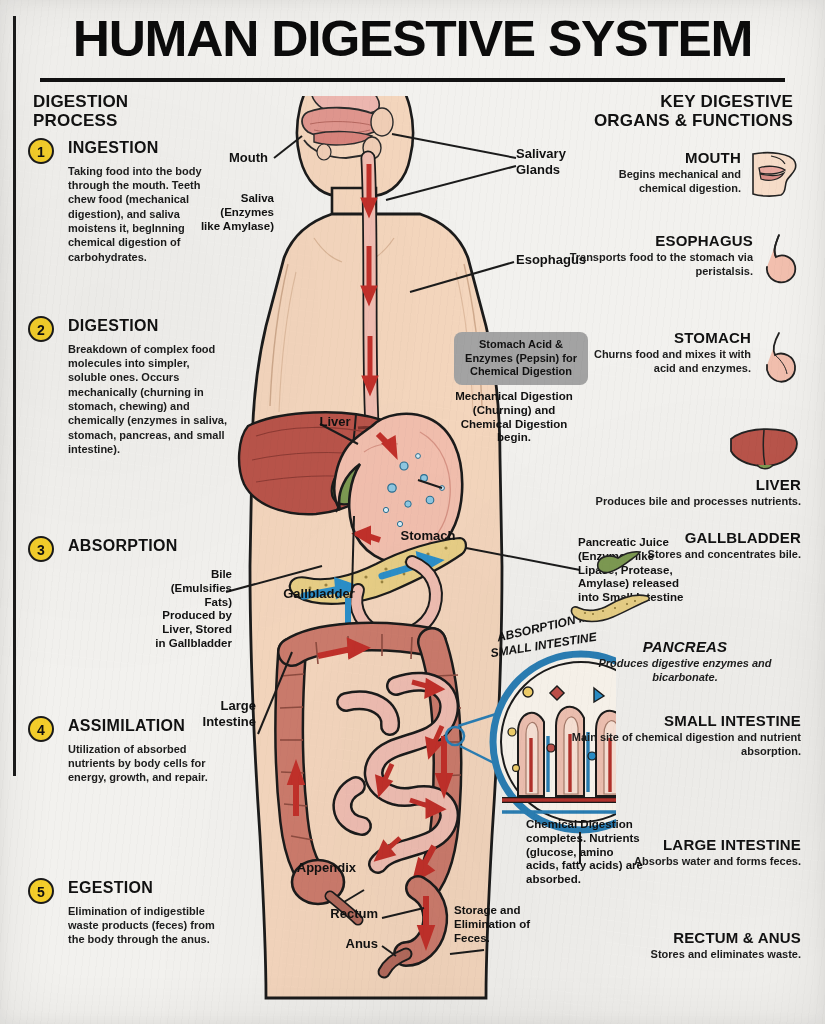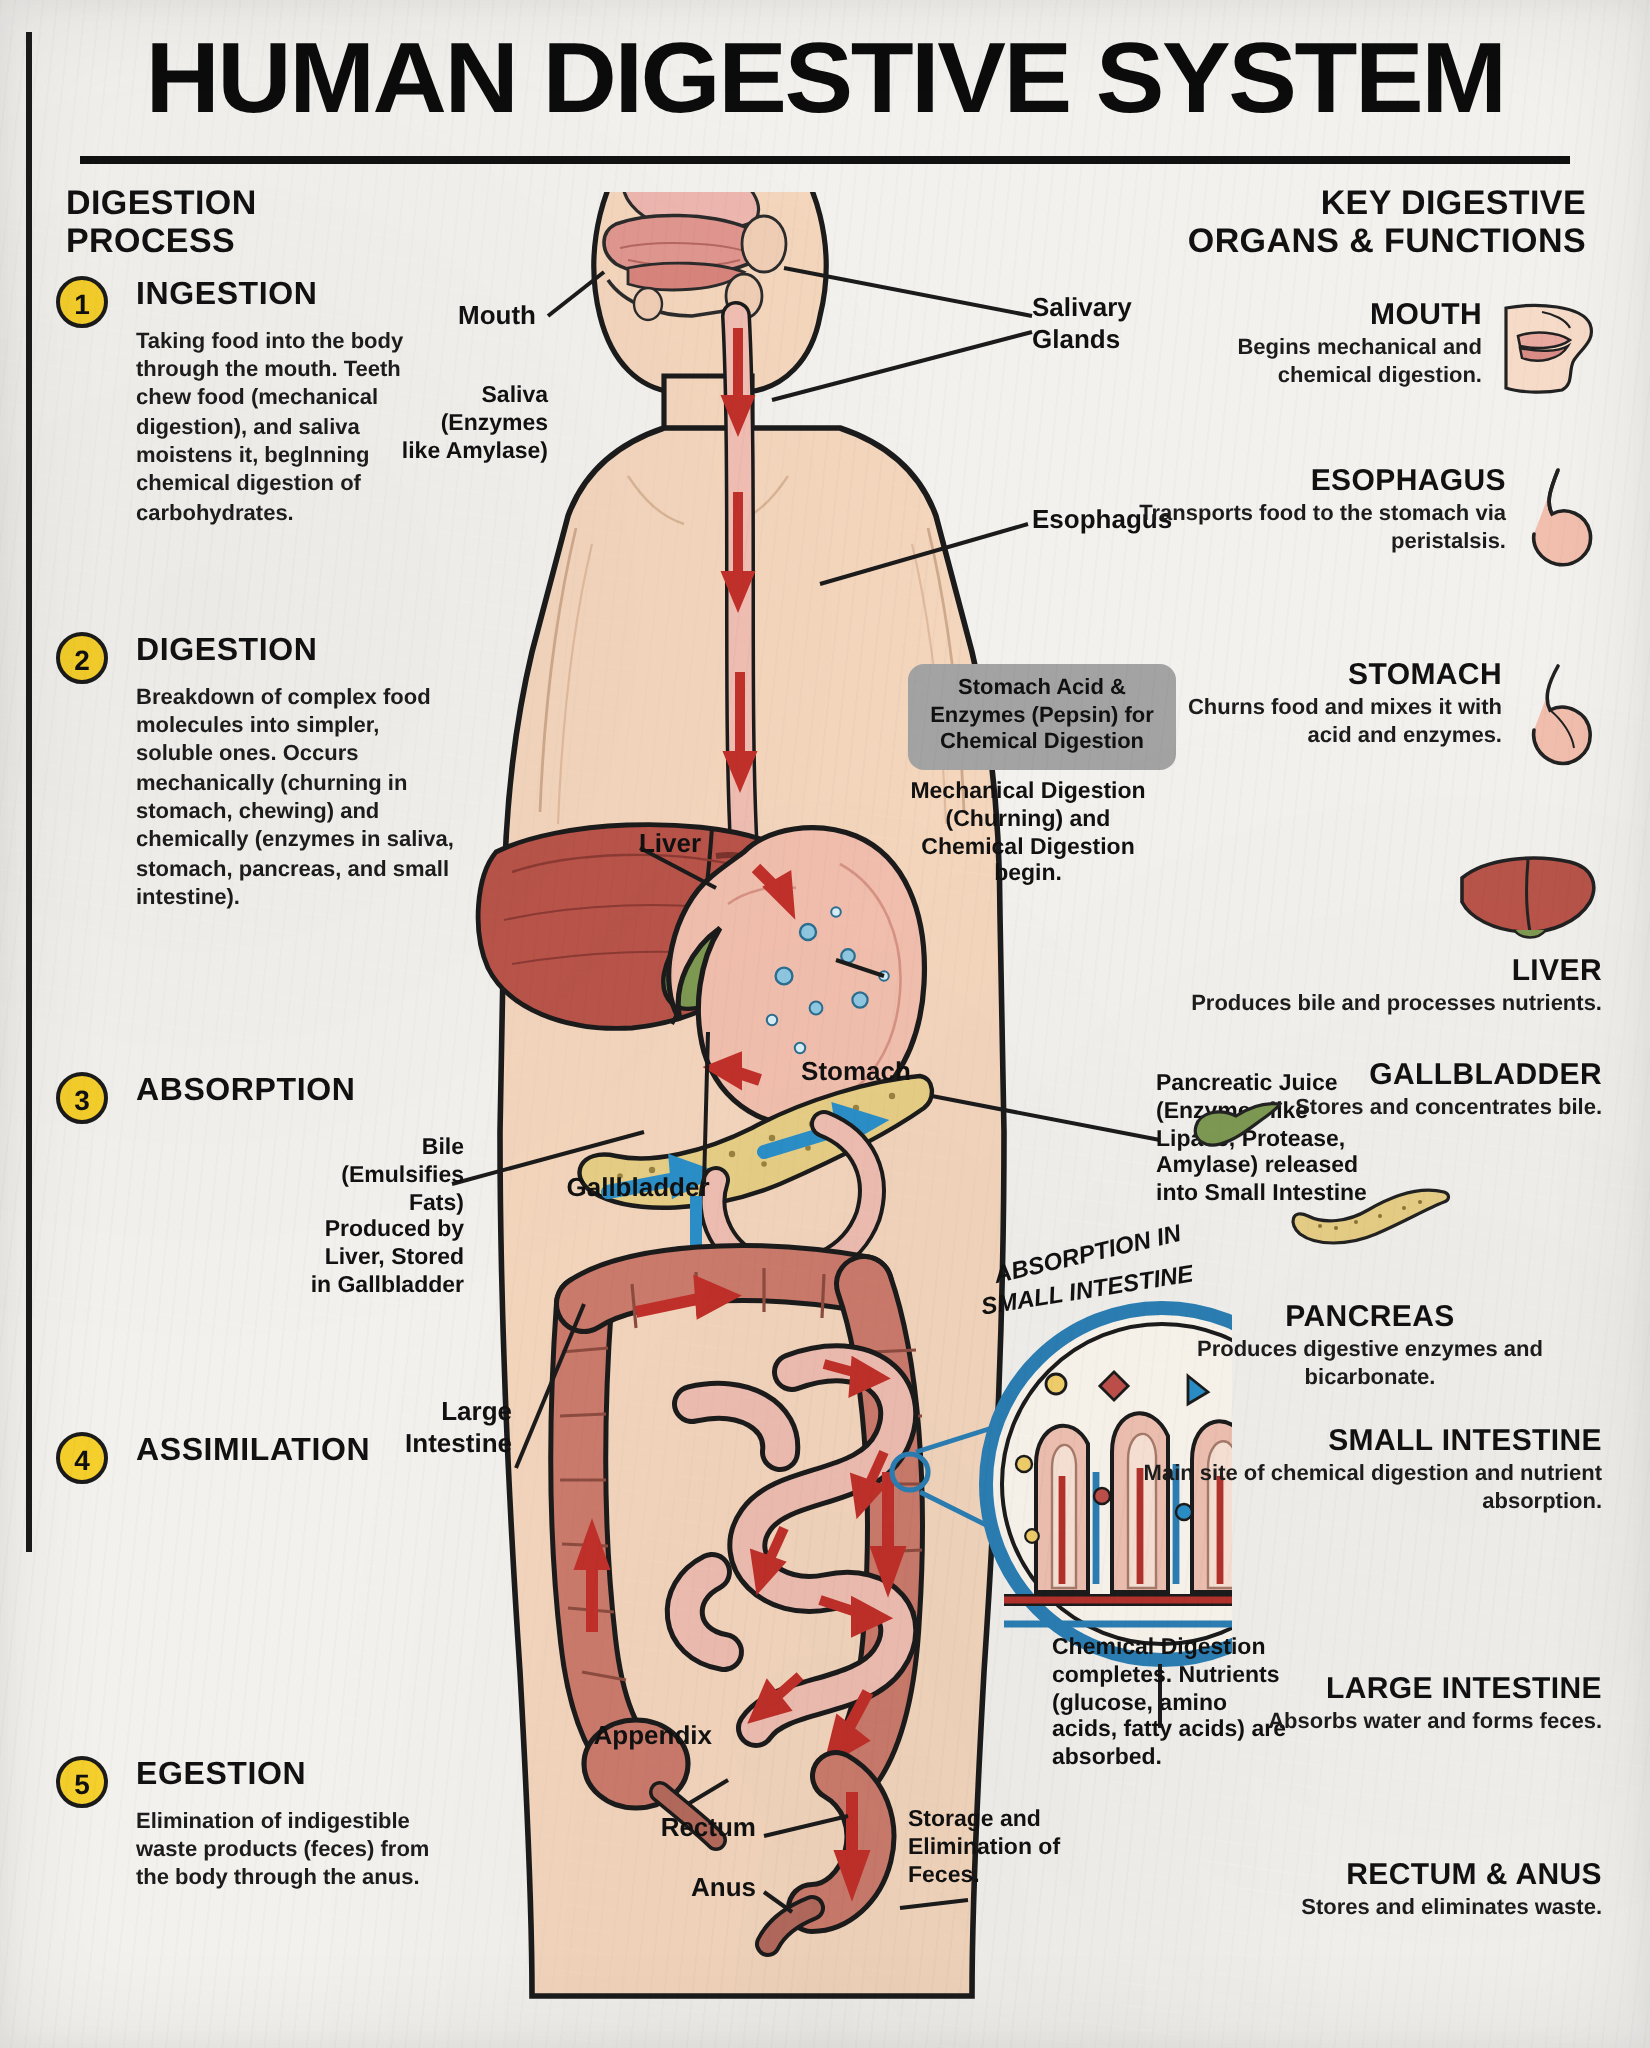--- a/index.html
+++ b/index.html
@@ -132,20 +132,21 @@
   </div>
 
   <div class="step" style="top:398px;">
     <div class="step-badge">3</div>
     <div class="step-title">ABSORPTION</div>
   </div>
 
   <div class="step" style="top:578px;">
     <div class="step-badge">4</div>
     <div class="step-title">ASSIMILATION</div>
+    <div class="step-body">Utilization of absorbed nutrients by body cells for energy, growth, and repair.</div>
   </div>
 
   <div class="step" style="top:740px;">
     <div class="step-badge">5</div>
     <div class="step-title">EGESTION</div>
     <div class="step-body">Elimination of indigestible waste products (feces) from the body through the anus.</div>
   </div>
 
 </div>
 
@@ -224,21 +225,21 @@
           <path d="M46 4 C38 3 30 6 24 10 C16 6 6 8 4 15 C2 22 9 26 16 24 C24 22 31 16 38 11 C42 8 45 6 46 4 Z" fill="#7d9a52" stroke="#222" stroke-width="1.6"></path>
         </svg>
       </div>
       <div class="organ-text">
         <div class="organ-desc" style="margin-top:0;">Stores and concentrates bile.</div>
       </div>
     </div>
   </div>
 
   <div class="organ" style="top:450px;">
-    <div class="organ-inner" style="flex-direction:column;align-items:center;gap:18px;">
+    <div class="organ-inner" style="flex-direction:column;align-items:flex-start;gap:7px;font-style:italic;">
       <div class="organ-icon">
         <svg width="82" height="38" viewBox="0 0 82 38">
           <path d="M78 6 C66 3 52 8 40 15 C30 21 18 22 10 18 C2 14 0 22 6 27 C14 33 30 33 44 27 C58 21 70 14 78 11 C81 10 81 7 78 6 Z" fill="#e8cf86" stroke="#222" stroke-width="1.6"></path>
           <circle cx="24" cy="24" r="1" fill="#8a7433"></circle>
             <circle cx="34" cy="21" r="1" fill="#8a7433"></circle>
           <circle cx="46" cy="18" r="1" fill="#8a7433"></circle>
             <circle cx="58" cy="14" r="1" fill="#8a7433"></circle>
           <circle cx="16" cy="23" r="1" fill="#8a7433"></circle>
             <circle cx="66" cy="11" r="1" fill="#8a7433"></circle>
         </svg>

